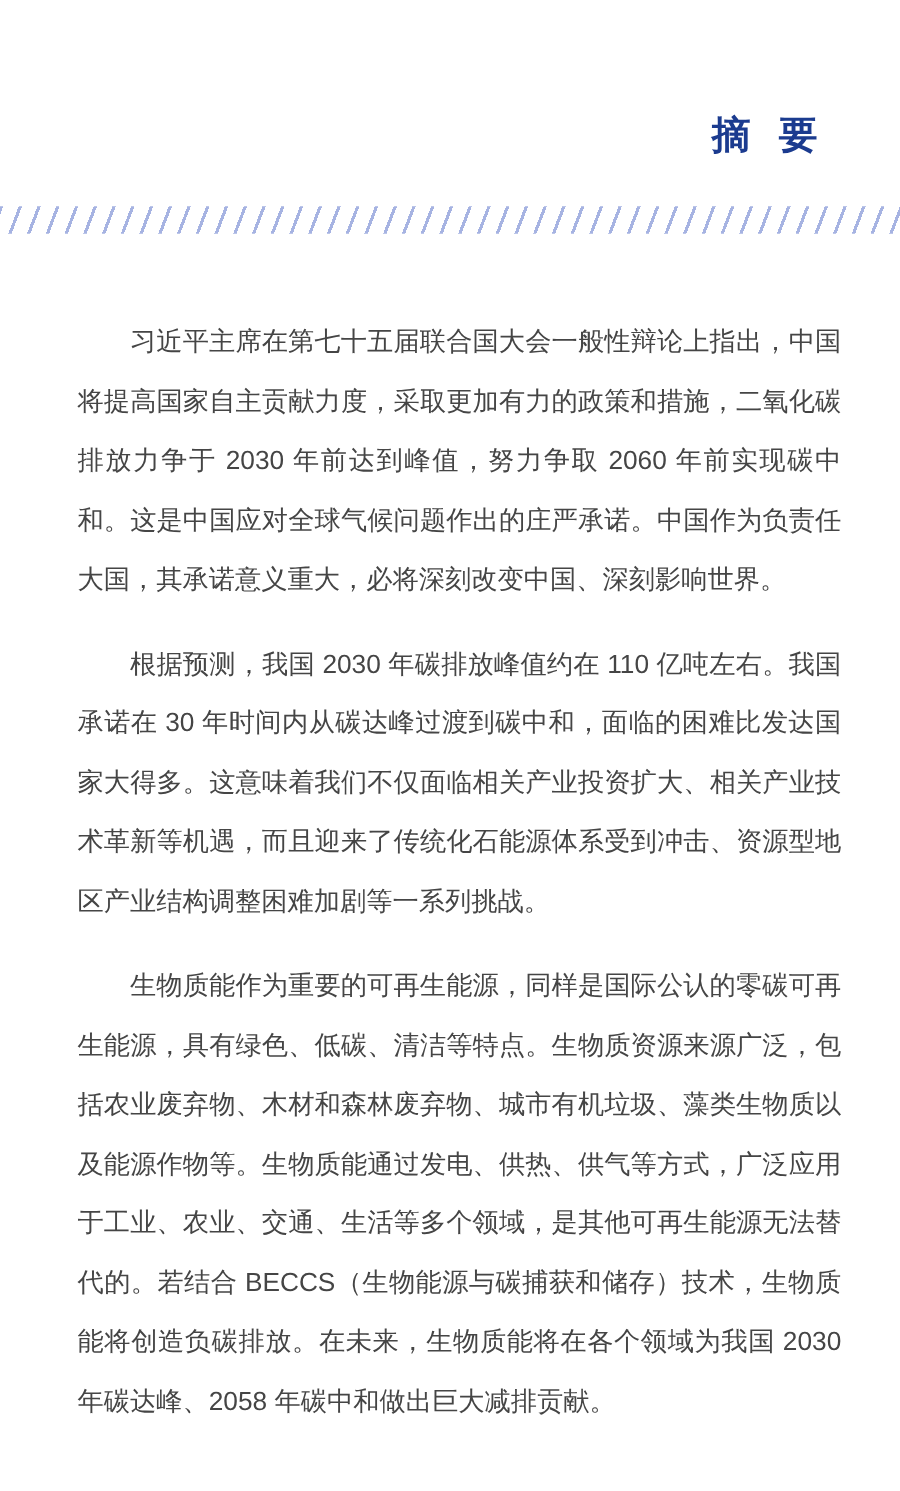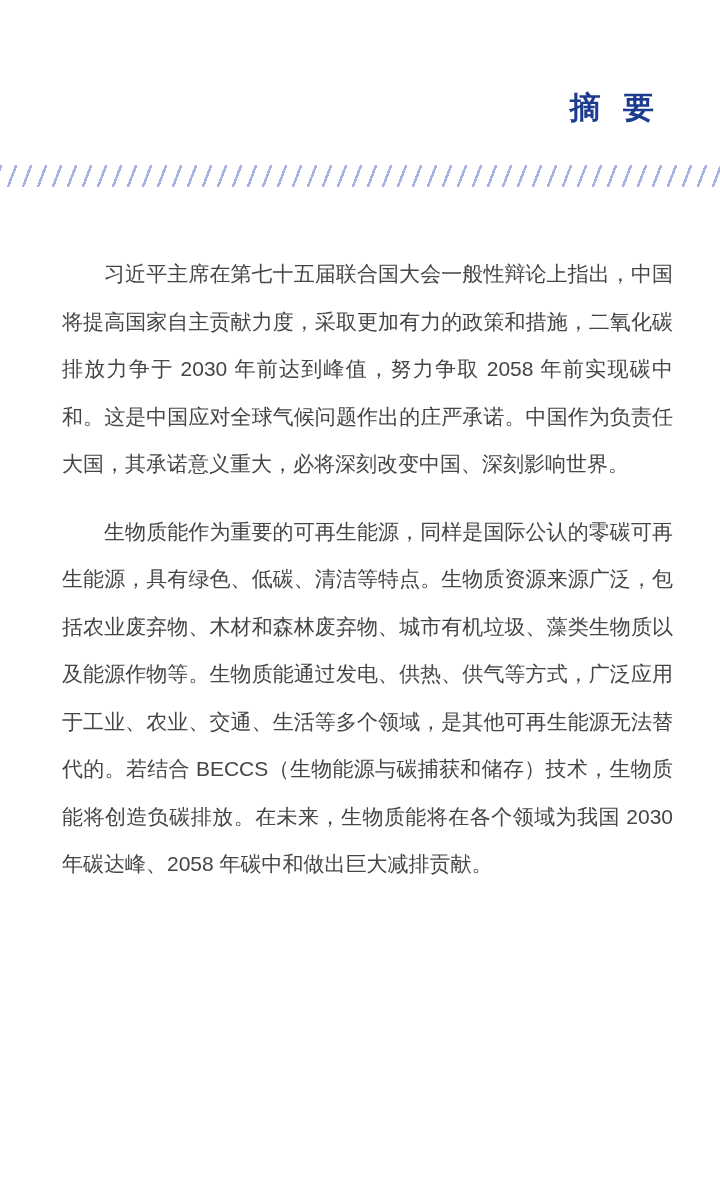--- a/index.html
+++ b/index.html
@@ -58,16 +58,17 @@
 </style>
 </head>
 <body>
 
 <div class="page">
   <h1 class="title">摘 要</h1>
 
   <div class="stripes"></div>
 
   <div class="content">
-    <p>习近平主席在第七十五届联合国大会一般性辩论上指出，中国将提高国家自主贡献力度，采取更加有力的政策和措施，二氧化碳排放力争于 2030 年前达到峰值，努力争取 2058 年前实现碳中和。这是中国应对全球气候问题作出的庄严承诺。中国作为负责任大国，其承诺意义重大，必将深刻改变中国、深刻影响世界。</p>
+    <p>习近平主席在第七十五届联合国大会一般性辩论上指出，中国将提高国家自主贡献力度，采取更加有力的政策和措施，二氧化碳排放力争于 2030 年前达到峰值，努力争取 2060 年前实现碳中和。这是中国应对全球气候问题作出的庄严承诺。中国作为负责任大国，其承诺意义重大，必将深刻改变中国、深刻影响世界。</p>
+    <p>根据预测，我国 2030 年碳排放峰值约在 110 亿吨左右。我国承诺在 30 年时间内从碳达峰过渡到碳中和，面临的困难比发达国家大得多。这意味着我们不仅面临相关产业投资扩大、相关产业技术革新等机遇，而且迎来了传统化石能源体系受到冲击、资源型地区产业结构调整困难加剧等一系列挑战。</p>
     <p>生物质能作为重要的可再生能源，同样是国际公认的零碳可再生能源，具有绿色、低碳、清洁等特点。生物质资源来源广泛，包括农业废弃物、木材和森林废弃物、城市有机垃圾、藻类生物质以及能源作物等。生物质能通过发电、供热、供气等方式，广泛应用于工业、农业、交通、生活等多个领域，是其他可再生能源无法替代的。若结合 BECCS（生物能源与碳捕获和储存）技术，生物质能将创造负碳排放。在未来，生物质能将在各个领域为我国 2030 年碳达峰、2058 年碳中和做出巨大减排贡献。</p>
   </div>
 </div>
 
 </body></html>

